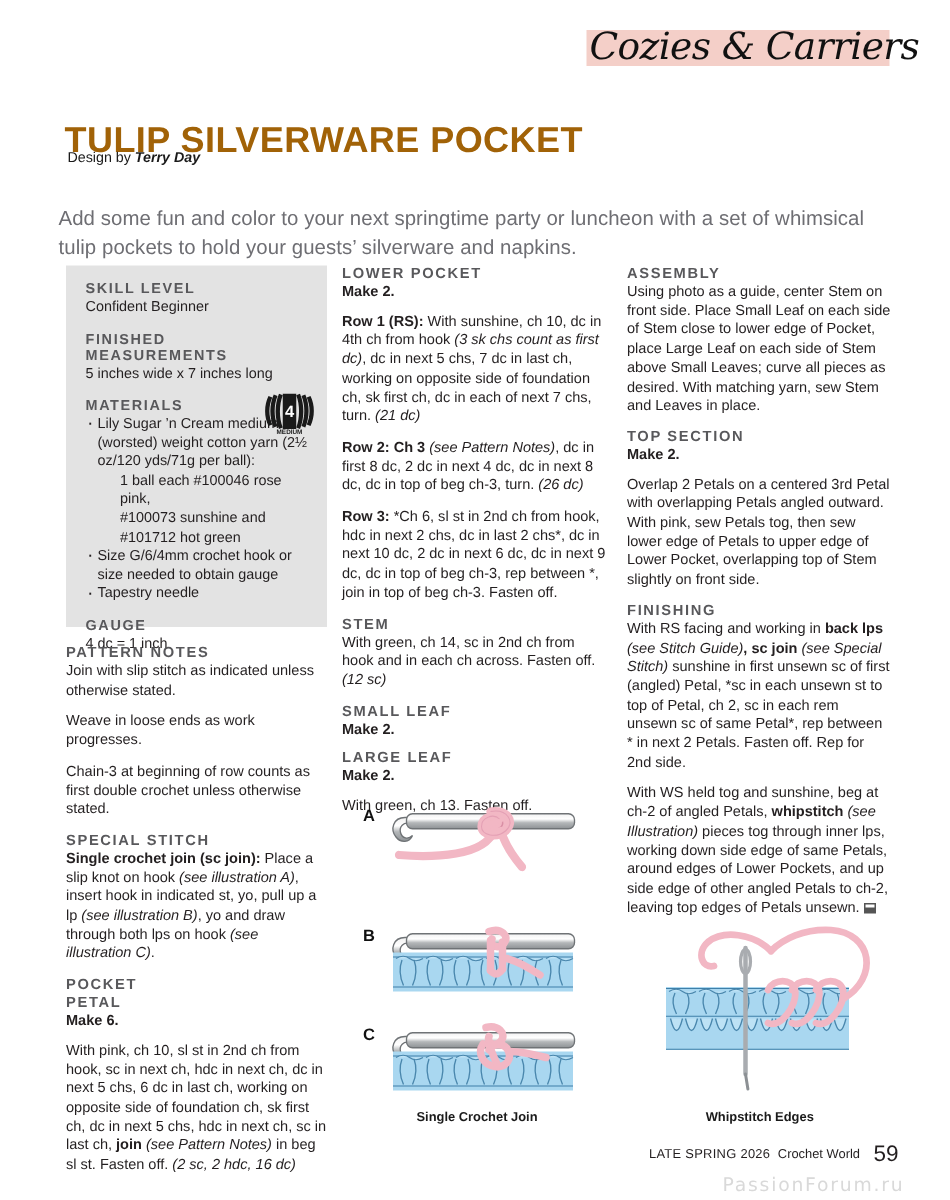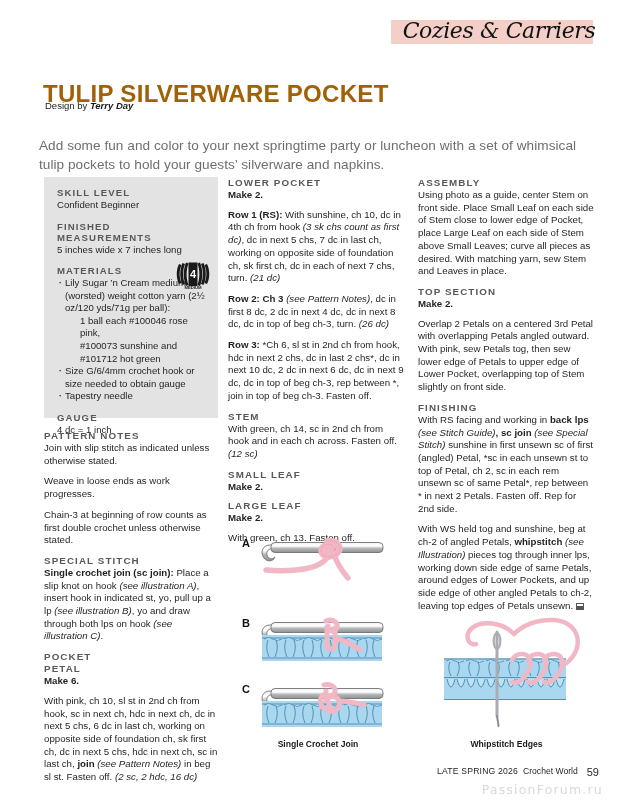--- a/index.html
+++ b/index.html
@@ -22,21 +22,21 @@
     width: 202px; height: 24px;
     background: #f4cfc8;
   }
   .banner-text {
     position: absolute;
     left: 393px; top: 12px;
     width: 212px;
     text-align: center;
     font-family: "DejaVu Serif", serif;
     font-style: italic;
-    font-size: 22px;
+    font-size: 25px;
     line-height: 38px;
     color: #111;
     letter-spacing: -0.4px;
     white-space: nowrap;
   }
 
   
   .title {
     position: absolute;
     left: 43px; top: 59px;
@@ -151,21 +151,21 @@
   
   .footer {
     position: absolute;
     right: 34px; bottom: 22px;
     font-size: 8.6px;
     color: #231f20;
     white-space: nowrap;
   }
   .footer .issue { letter-spacing: 0.2px; }
   .footer .mag { font-weight: 400; margin-left: 5px; }
-  .footer .pg { font-size: 11px; margin-left: 9px; vertical-align: -2px; }
+  .footer .pg { font-size: 15px; margin-left: 9px; vertical-align: -2px; }
   .watermark {
     position: absolute;
     right: 30px; bottom: 3px;
     font-size: 12.5px;
     letter-spacing: 1.2px;
     color: #d9d9d9;
     font-family: "DejaVu Sans", sans-serif;
     white-space: nowrap;
   }
   .endmark {

